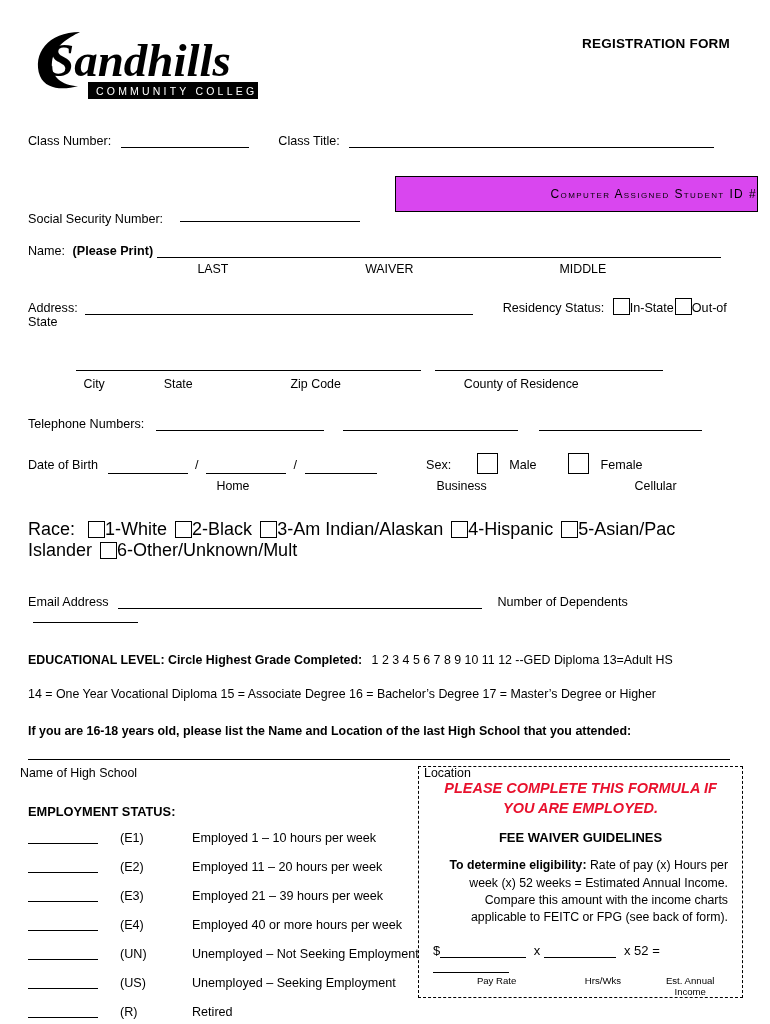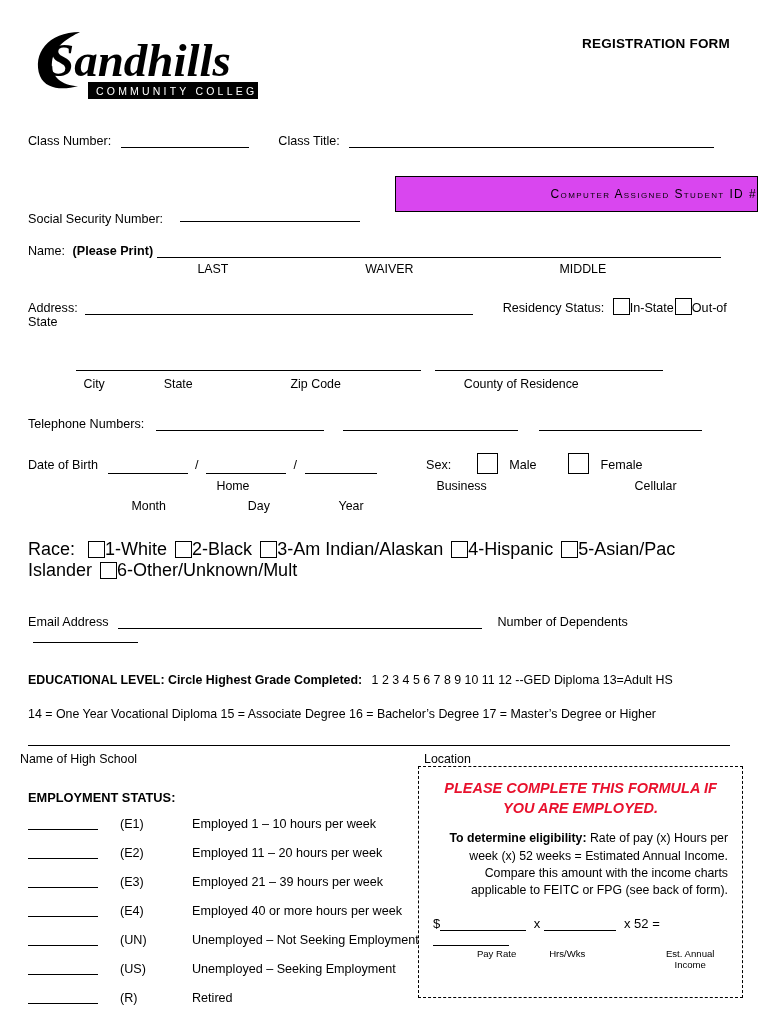--- a/index.html
+++ b/index.html
@@ -243,28 +243,20 @@
   </div>
 
   <div class="row" style="margin-top:5px;font-size:12.4px;">
     <span style="display:inline-block;width:185px;"></span>
     <span>Home</span>
     <span style="display:inline-block;width:180px;"></span>
     <span>Business</span>
     <span style="display:inline-block;width:141px;"></span>
     <span>Cellular</span>
   </div>
-  <div class="row" style="margin-top:6px;font-size:12.4px;">
-    <span style="display:inline-block;width:100px;"></span>
-    <span>Month</span>
-    <span style="display:inline-block;width:75px;"></span>
-    <span>Day</span>
-    <span style="display:inline-block;width:62px;"></span>
-    <span>Year</span>
-  </div>
 
   <div class="row" style="margin-top:26px;font-size:18px;">
     <span class="lbl">Race:</span>
     <span class="cb" style="margin-left:8px;"></span><span>1-White</span>
     <span class="cb" style="margin-left:3px;"></span><span>2-Black</span>
     <span class="cb" style="margin-left:3px;"></span><span>3-Am Indian/Alaskan</span>
     <span class="cb" style="margin-left:3px;"></span><span>4-Hispanic</span>
     <span class="cb" style="margin-left:3px;"></span><span>5-Asian/Pac Islander</span>
     <span class="cb" style="margin-left:3px;"></span><span>6-Other/Unknown/Mult</span>
   </div>
@@ -275,20 +267,23 @@
     <span class="lbl" style="margin-left:12px;">Number of Dependents</span>
     <span class="ul" style="width:105px;margin-left:5px;"></span>
   </div>
 
   <div class="row" style="margin-top:30px;font-size:12.4px;">
     <span class="bold">EDUCATIONAL LEVEL</span><span class="bold">: Circle Highest Grade Completed:</span>
     <span style="margin-left:6px;">1  2  3  4  5  6  7  8  9  10  11  12  --GED Diploma  13=Adult HS</span>
   </div>
   <div class="row" style="margin-top:18px;font-size:12.4px;line-height:1.55;width:700px;">14 = One Year Vocational Diploma     15 = Associate Degree     16 = Bachelor’s Degree     17 = Master’s Degree or Higher</div>
 
+  <div class="row" style="margin-top:20px;font-size:12.4px;">
+    <span class="bold">If you are 16-18 years old, please list the Name and Location of the last High School that you attended:</span>
+  </div>
   <div class="row" style="margin-top:8px;">
     <span class="ul" style="width:702px;"></span>
   </div>
   <div class="row" style="margin-top:6px;font-size:12.4px;padding-left:20px;">
     <span>Name of High School</span>
     <span style="display:inline-block;width:280px;"></span>
     <span>Location</span>
   </div>
 
   <div class="row" style="margin-top:24px;">
@@ -332,31 +327,32 @@
       </tr>
     </tbody>
       </table>
   </div>
 
   <div class="dotbox">
     <div class="t1">
       <div>PLEASE COMPLETE THIS FORMULA IF</div>
       <div>YOU ARE EMPLOYED.</div>
     </div>
+    <div class="t2">FEE WAIVER GUIDELINES</div>
     <div class="t3">
       <span class="bold">To determine eligibility:</span><span> Rate of pay (x) Hours per week (x) 52 weeks = Estimated Annual Income. Compare this amount with the income charts applicable to FEITC or FPG (see back of form).</span>
     </div>
     <div class="formula">
       <span>$</span><span class="ul" style="width:86px;"></span>
       <span style="margin:0 4px;">x</span><span class="ul" style="width:72px;"></span>
       <span style="margin:0 4px;">x 52 =</span><span class="ul" style="width:76px;"></span>
     </div>
     <div class="fcap">
       <span style="width:26px;"></span>
       <span style="width:86px;text-align:center;">Pay Rate</span>
       <span style="width:14px;"></span>
-      <span style="width:78px;text-align:left;">Hrs/Wks</span>
+      <span style="width:78px;text-align:right;">Hrs/Wks</span>
       <span style="width:34px;"></span>
       <span style="width:82px;text-align:center;">Est. Annual Income</span>
     </div>
   </div>
 
 </div>
 
 </body></html>

